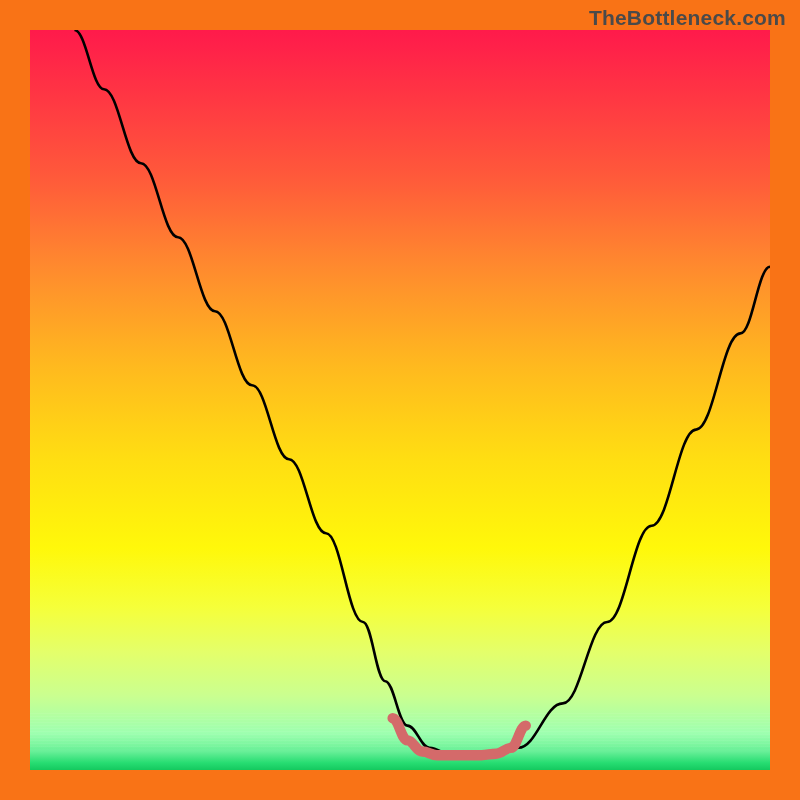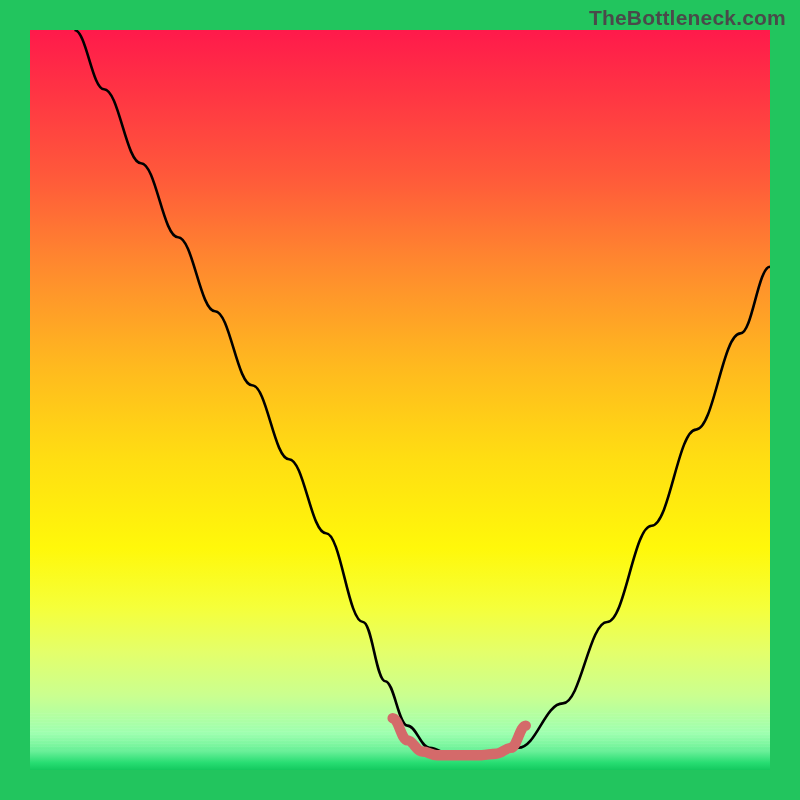--- a/index.html
+++ b/index.html
@@ -1,21 +1,21 @@
 <!DOCTYPE html>
 <html><head>
 <meta charset="utf-8">
 <style>
   * { margin: 0; padding: 0; box-sizing: border-box; }
   html, body { width: 800px; height: 800px; overflow: hidden; background: #000; font-family: Arial, Helvetica, sans-serif; }
   .frame {
     position: relative;
     width: 800px;
     height: 800px;
-    background: #22c55e;
+    background: #f97316;
   }
   .plot-area {
     position: absolute;
     left: 30px;
     top: 30px;
     width: 740px;
     height: 740px;
     overflow: hidden;
     background: linear-gradient(to bottom,
       #ff1a4b 0%,

